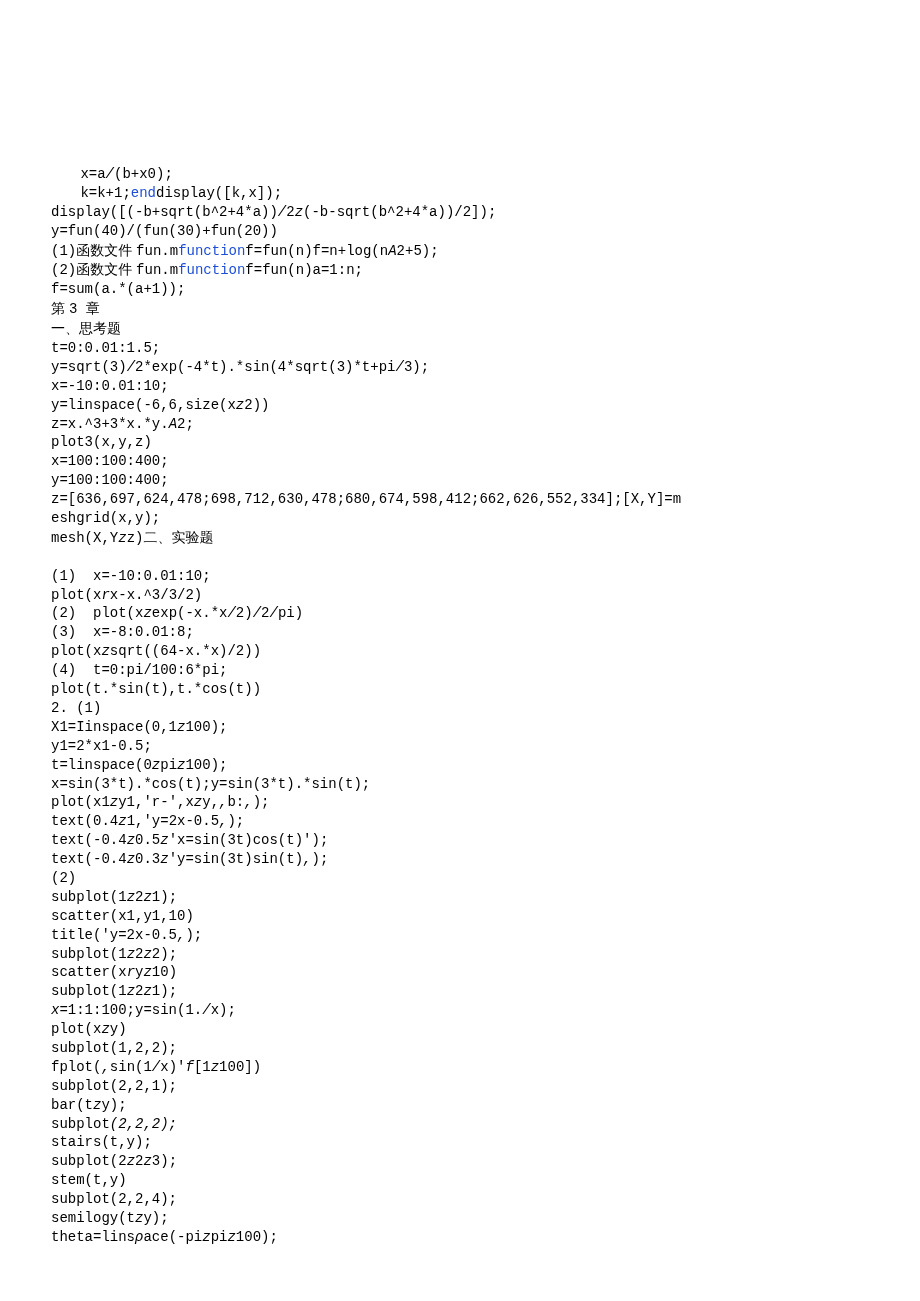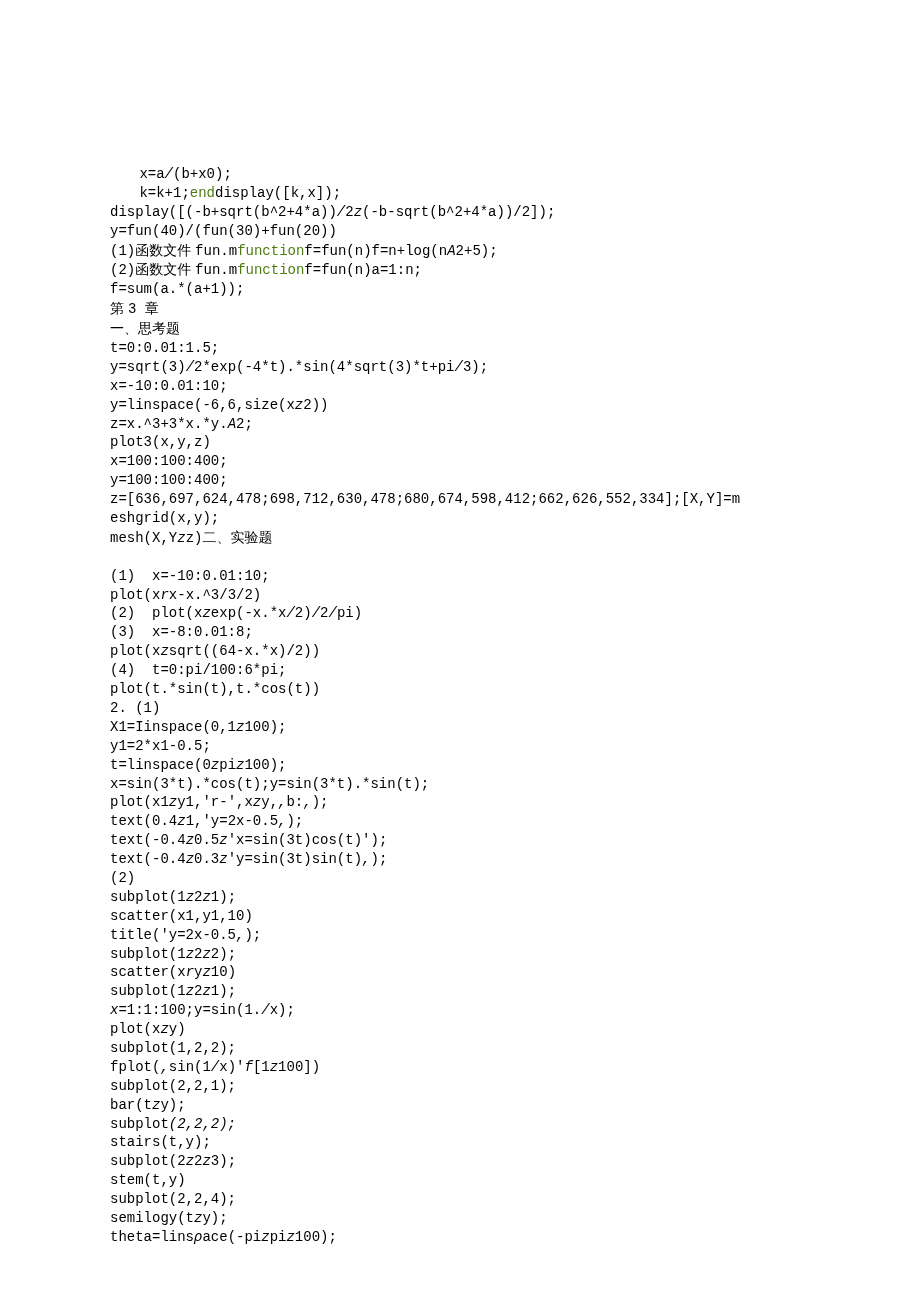--- a/index.html
+++ b/index.html
@@ -7,26 +7,26 @@
     padding: 0;
     background: #fff;
     font-family: "Courier New", Consolas, monospace;
     font-size: 14px;
     line-height: 1.35;
     color: #000;
   }
   .page {
     width: 740px;
     min-height: 1301px;
-    padding: 165px 0 0 110px;
+    padding: 165px 0 0 51px;
     box-sizing: border-box;
     white-space: pre;
   }
   .ln { display: block; }
   .indent { padding-left: 3.5ch; }
   .zh { font-family: Liberation Sans, sans-serif; }
-  .kw { color: #4d7c0f; }
+  .kw { color: #1d4ed8; }
   .it { font-style: italic; }
 </style>
 </head>
 <body>
 
 <div class="page" id="page"><div class="ln indent"><span>x=a</span><span class="it">/</span><span>(b+x0);</span></div><div class="ln indent"><span>k=k+1;</span><span class="kw">end</span><span>display([k,x]);</span></div><div class="ln"><span>display([(-b+sqrt(b^2+4*a))</span><span class="it">/</span><span>2</span><span class="it">z</span><span>(-b-sqrt(b^2+4*a))/2]);</span></div><div class="ln"><span>y=fun(40)/(fun(30)+fun(20))</span></div><div class="ln"><span>(1)</span><span class="zh">函数文件 </span><span>fun.m</span><span class="kw">function</span><span>f=fun(n)f=n+log(n</span><span class="it">A</span><span>2+5);</span></div><div class="ln"><span>(2)</span><span class="zh">函数文件 </span><span>fun.m</span><span class="kw">function</span><span>f=fun(n)a=1:n;</span></div><div class="ln"><span>f=sum(a.*(a+1));</span></div><div class="ln"><span class="zh">第 </span><span>3 </span><span class="zh">章</span></div><div class="ln"><span class="zh">一、思考题</span></div><div class="ln"><span>t=0:0.01:1.5;</span></div><div class="ln"><span>y=sqrt(3)</span><span class="it">/</span><span>2*exp(-4*t).*sin(4*sqrt(3)*t+pi</span><span class="it">/</span><span>3);</span></div><div class="ln"><span>x=-10:0.01:10;</span></div><div class="ln"><span>y=linspace(-6,6,size(x</span><span class="it">z</span><span>2))</span></div><div class="ln"><span>z=x.^3+3*x.*y.</span><span class="it">A</span><span>2;</span></div><div class="ln"><span>plot3(x,y,z)</span></div><div class="ln"><span>x=100:100:400;</span></div><div class="ln"><span>y=100:100:400;</span></div><div class="ln"><span>z=[636,697,624,478;698,712,630,478;680,674,598,412;662,626,552,334];[X,Y]=m</span></div><div class="ln"><span>eshgrid(x,y);</span></div><div class="ln"><span>mesh(X,Y</span><span class="it">z</span><span>z)</span><span class="zh">二、实验题</span></div><div class="ln"><span> </span></div><div class="ln"><span>(1)  x=-10:0.01:10;</span></div><div class="ln"><span>plot(x</span><span class="it">r</span><span>x-x.^3/3/2)</span></div><div class="ln"><span>(2)  plot(x</span><span class="it">z</span><span>exp(-x.*x</span><span class="it">/</span><span>2)</span><span class="it">/</span><span>2</span><span class="it">/</span><span>pi)</span></div><div class="ln"><span>(3)  x=-8:0.01:8;</span></div><div class="ln"><span>plot(x</span><span class="it">z</span><span>sqrt((64-x.*x)/2))</span></div><div class="ln"><span>(4)  t=0:pi/100:6*pi;</span></div><div class="ln"><span>plot(t.*sin(t),t.*cos(t))</span></div><div class="ln"><span>2. (1)</span></div><div class="ln"><span>X1=Iinspace(0,1</span><span class="it">z</span><span>100);</span></div><div class="ln"><span>y1=2*x1-0.5;</span></div><div class="ln"><span>t=linspace(0</span><span class="it">z</span><span>pi</span><span class="it">z</span><span>100);</span></div><div class="ln"><span>x=sin(3*t).*cos(t);y=sin(3*t).*sin(t);</span></div><div class="ln"><span>plot(x1</span><span class="it">z</span><span>y1,'r-',x</span><span class="it">z</span><span>y,</span><span class="it">,</span><span>b:</span><span class="it">,</span><span>);</span></div><div class="ln"><span>text(0.4</span><span class="it">z</span><span>1,'y=2x-0.5</span><span class="it">,</span><span>);</span></div><div class="ln"><span>text(-0.4</span><span class="it">z</span><span>0.5</span><span class="it">z</span><span>'x=sin(3t)cos(t)');</span></div><div class="ln"><span>text(-0.4</span><span class="it">z</span><span>0.3</span><span class="it">z</span><span>'y=sin(3t)sin(t)</span><span class="it">,</span><span>);</span></div><div class="ln"><span>(2)</span></div><div class="ln"><span>subplot(1</span><span class="it">z</span><span>2</span><span class="it">z</span><span>1);</span></div><div class="ln"><span>scatter(x1,y1,10)</span></div><div class="ln"><span>title('y=2x-0.5</span><span class="it">,</span><span>);</span></div><div class="ln"><span>subplot(1</span><span class="it">z</span><span>2</span><span class="it">z</span><span>2);</span></div><div class="ln"><span>scatter(x</span><span class="it">r</span><span>y</span><span class="it">z</span><span>10)</span></div><div class="ln"><span>subplot(1</span><span class="it">z</span><span>2</span><span class="it">z</span><span>1);</span></div><div class="ln"><span class="it">x</span><span>=1:1:100;y=sin(1.</span><span class="it">/</span><span>x);</span></div><div class="ln"><span>plot(x</span><span class="it">z</span><span>y)</span></div><div class="ln"><span>subplot(1,2,2);</span></div><div class="ln"><span>fplot(</span><span class="it">,</span><span>sin(1</span><span class="it">/</span><span>x)'</span><span class="it">f</span><span>[1</span><span class="it">z</span><span>100])</span></div><div class="ln"><span>subplot(2,2,1);</span></div><div class="ln"><span>bar(t</span><span class="it">z</span><span>y);</span></div><div class="ln"><span>subplot</span><span class="it">(2,2,2);</span></div><div class="ln"><span>stairs(t,y);</span></div><div class="ln"><span>subplot(2</span><span class="it">z</span><span>2</span><span class="it">z</span><span>3);</span></div><div class="ln"><span>stem(t,y)</span></div><div class="ln"><span>subplot(2,2,4);</span></div><div class="ln"><span>semilogy(t</span><span class="it">z</span><span>y);</span></div><div class="ln"><span>theta=lins</span><span class="it">ρ</span><span>ace(-pi</span><span class="it">z</span><span>pi</span><span class="it">z</span><span>100);</span></div></div>
 
 </body></html>

